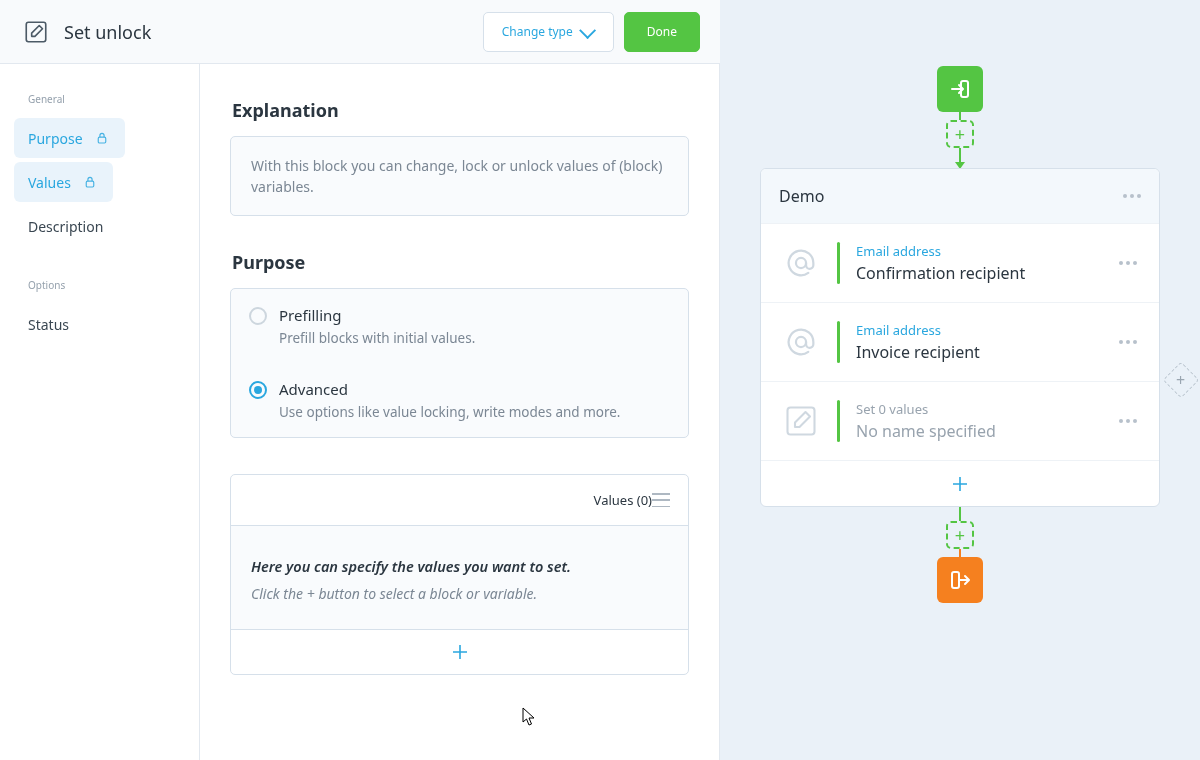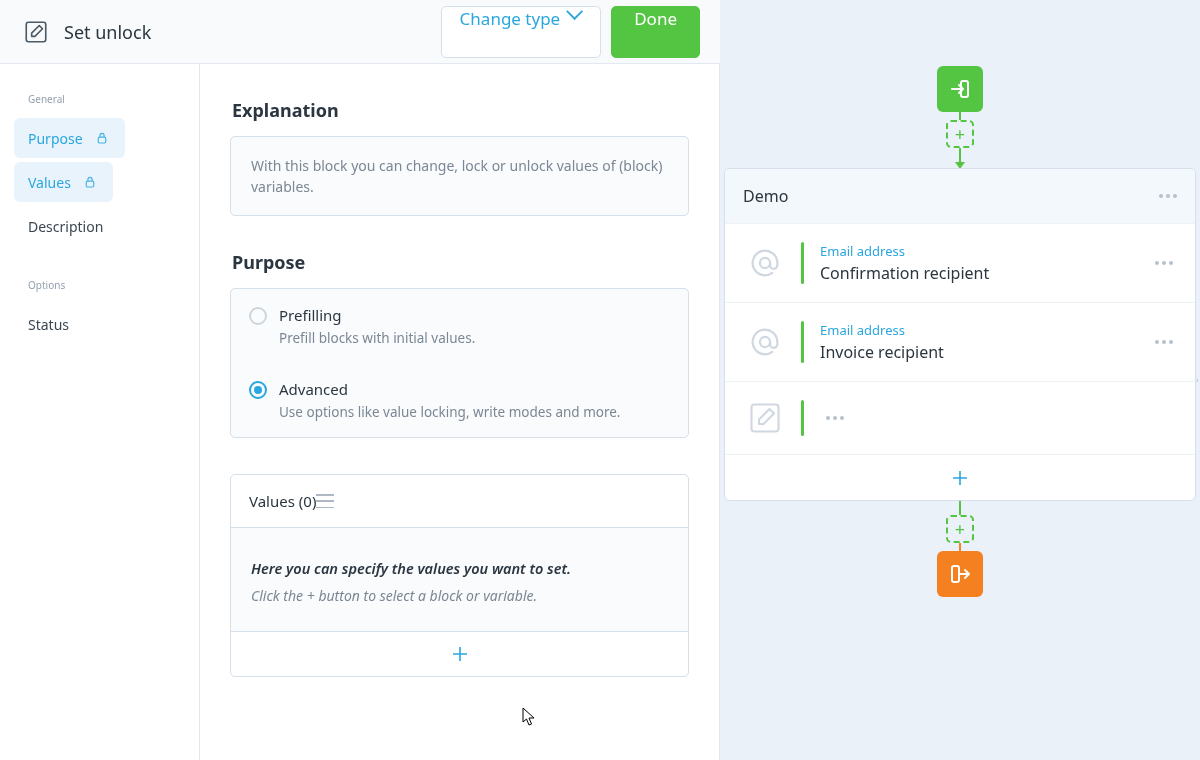--- a/index.html
+++ b/index.html
@@ -49,25 +49,25 @@
     width: 28px; height: 28px;
     display: flex; align-items: center; justify-content: center;
     margin-right: 14px;
   }
   .header .title {
     font-size: 18px;
     color: var(--text-strong);
     flex: 1;
   }
   .btn {
-    height: 52px;
+    height: 40px;
     border-radius: 5px;
-    font-size: 17px;
+    font-size: 12px;
     display: inline-flex;
-    align-items: flex-start;
+    align-items: center;
     justify-content: center;
     padding: 0 18px;
     cursor: pointer;
     user-select: none;
   }
   .btn-outline {
     background: #fff;
     border: 1px solid var(--border-panel);
     color: var(--blue);
     margin-right: 10px;
@@ -184,24 +184,24 @@
     margin-bottom: 4px;
   }
   .purpose-desc {
     font-size: 13.5px;
     color: var(--text-muted);
   }
 
   .values-head {
     display: flex;
     align-items: center;
-    justify-content: flex-start;
+    justify-content: flex-end;
     padding: 16px 18px;
     border-bottom: 1px solid var(--border-panel);
-    font-size: 15px;
+    font-size: 13px;
     color: var(--text-strong);
   }
   .hamb {
     width: 18px; height: 14px;
     display: flex; flex-direction: column; justify-content: space-between;
   }
   .hamb span { height: 1.5px; background: #aeb8c2; }
   .values-body {
     background: #f9fbfd;
     text-align: left;
@@ -261,21 +261,21 @@
     border: 2px dashed var(--green);
     border-radius: 5px;
     display: flex; align-items: center; justify-content: center;
     color: var(--green);
     font-size: 18px;
     background: var(--bg-canvas);
     cursor: pointer;
   }
 
   .card {
-    width: 472px;
+    width: 400px;
     background: #fff;
     border: 1px solid var(--border-panel);
     border-radius: 6px;
     overflow: hidden;
   }
   .card-head {
     display: flex; align-items: center; justify-content: space-between;
     padding: 16px 18px;
     background: #f3f8fc;
     font-size: 16px;
@@ -510,20 +510,24 @@
         </div>
 
         <div class="card-row">
           <div class="row-icon">
             <svg class="pencil-svg" width="36" height="36" viewBox="0 0 24 24" fill="none" stroke="#cfd8e0" stroke-width="1.4" stroke-linecap="round" stroke-linejoin="round">
               <rect x="3" y="3" width="18" height="18" rx="2"></rect>
               <path d="M15 6l3 3-7 7H8v-3l7-7z"></path>
             </svg>
           </div>
           <div class="row-bar"></div>
+          <div class="row-text">
+            <div class="row-sm gray">Set 0 values</div>
+            <div class="row-lg muted">No name specified</div>
+          </div>
           <div class="row-act">
               <div class="dots">
                 <span></span>
                 <span></span>
                 <span></span>
               </div>
             </div>
         </div>
 
         <div class="card-add">

